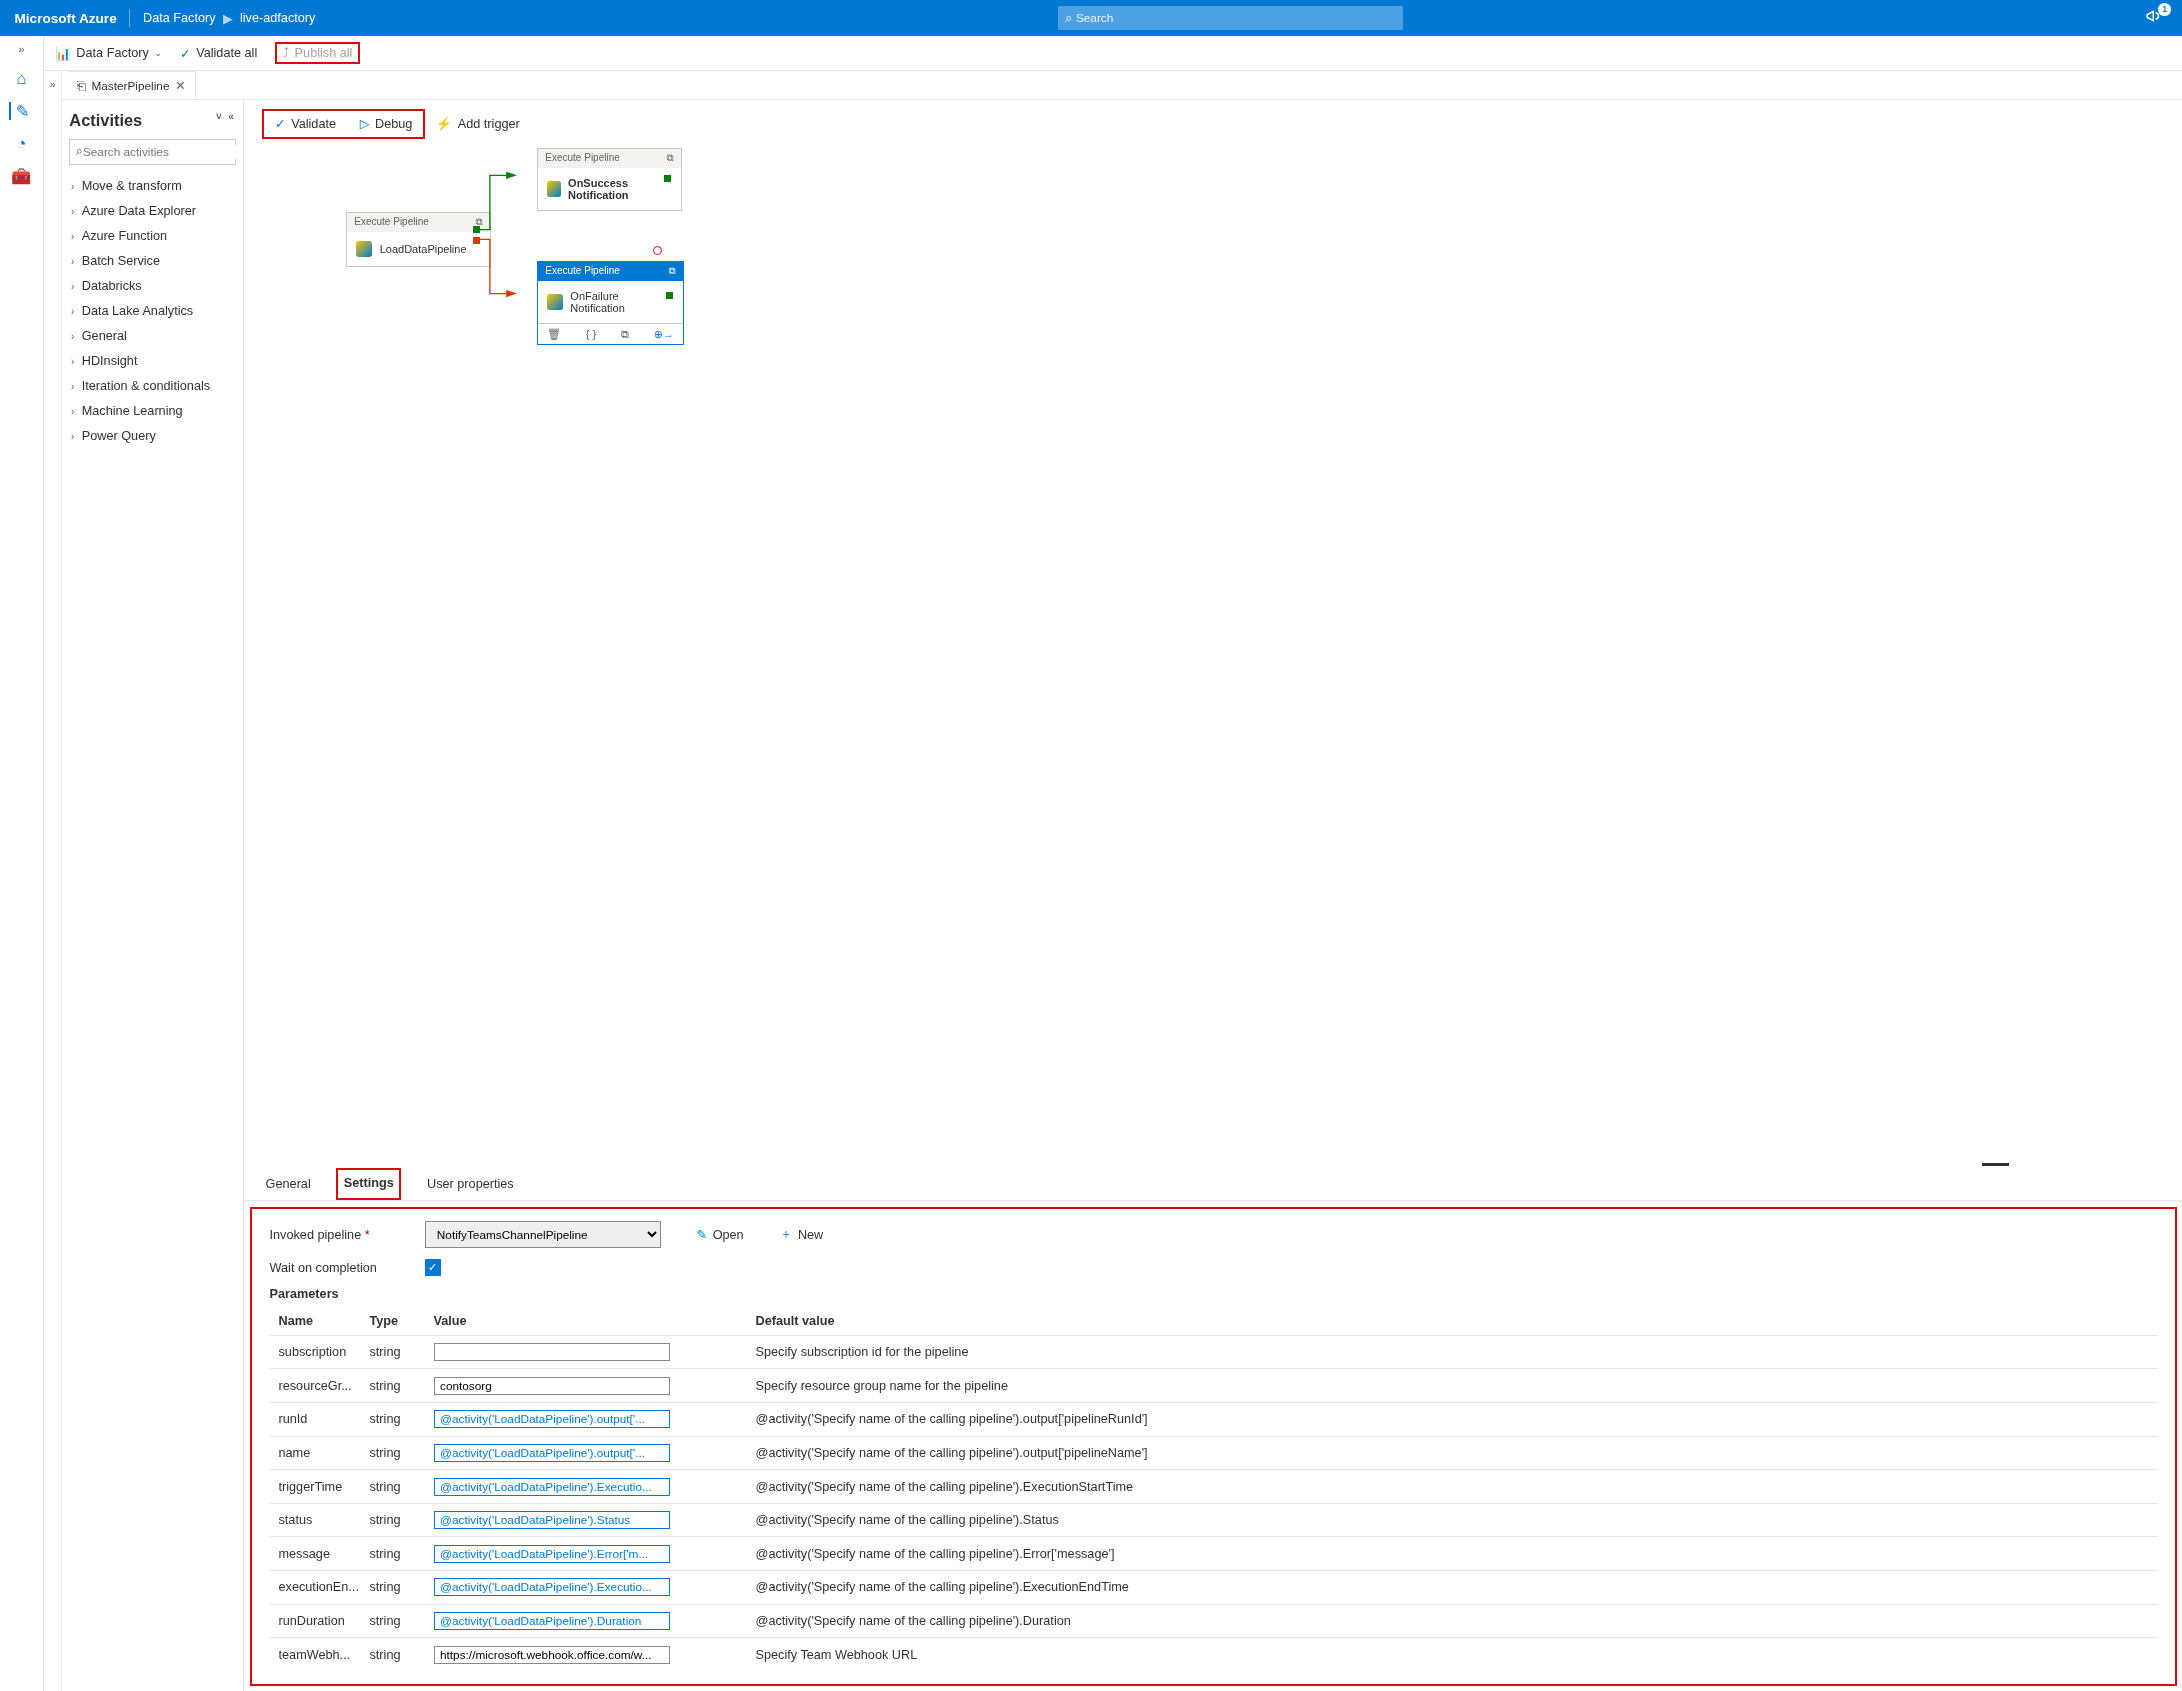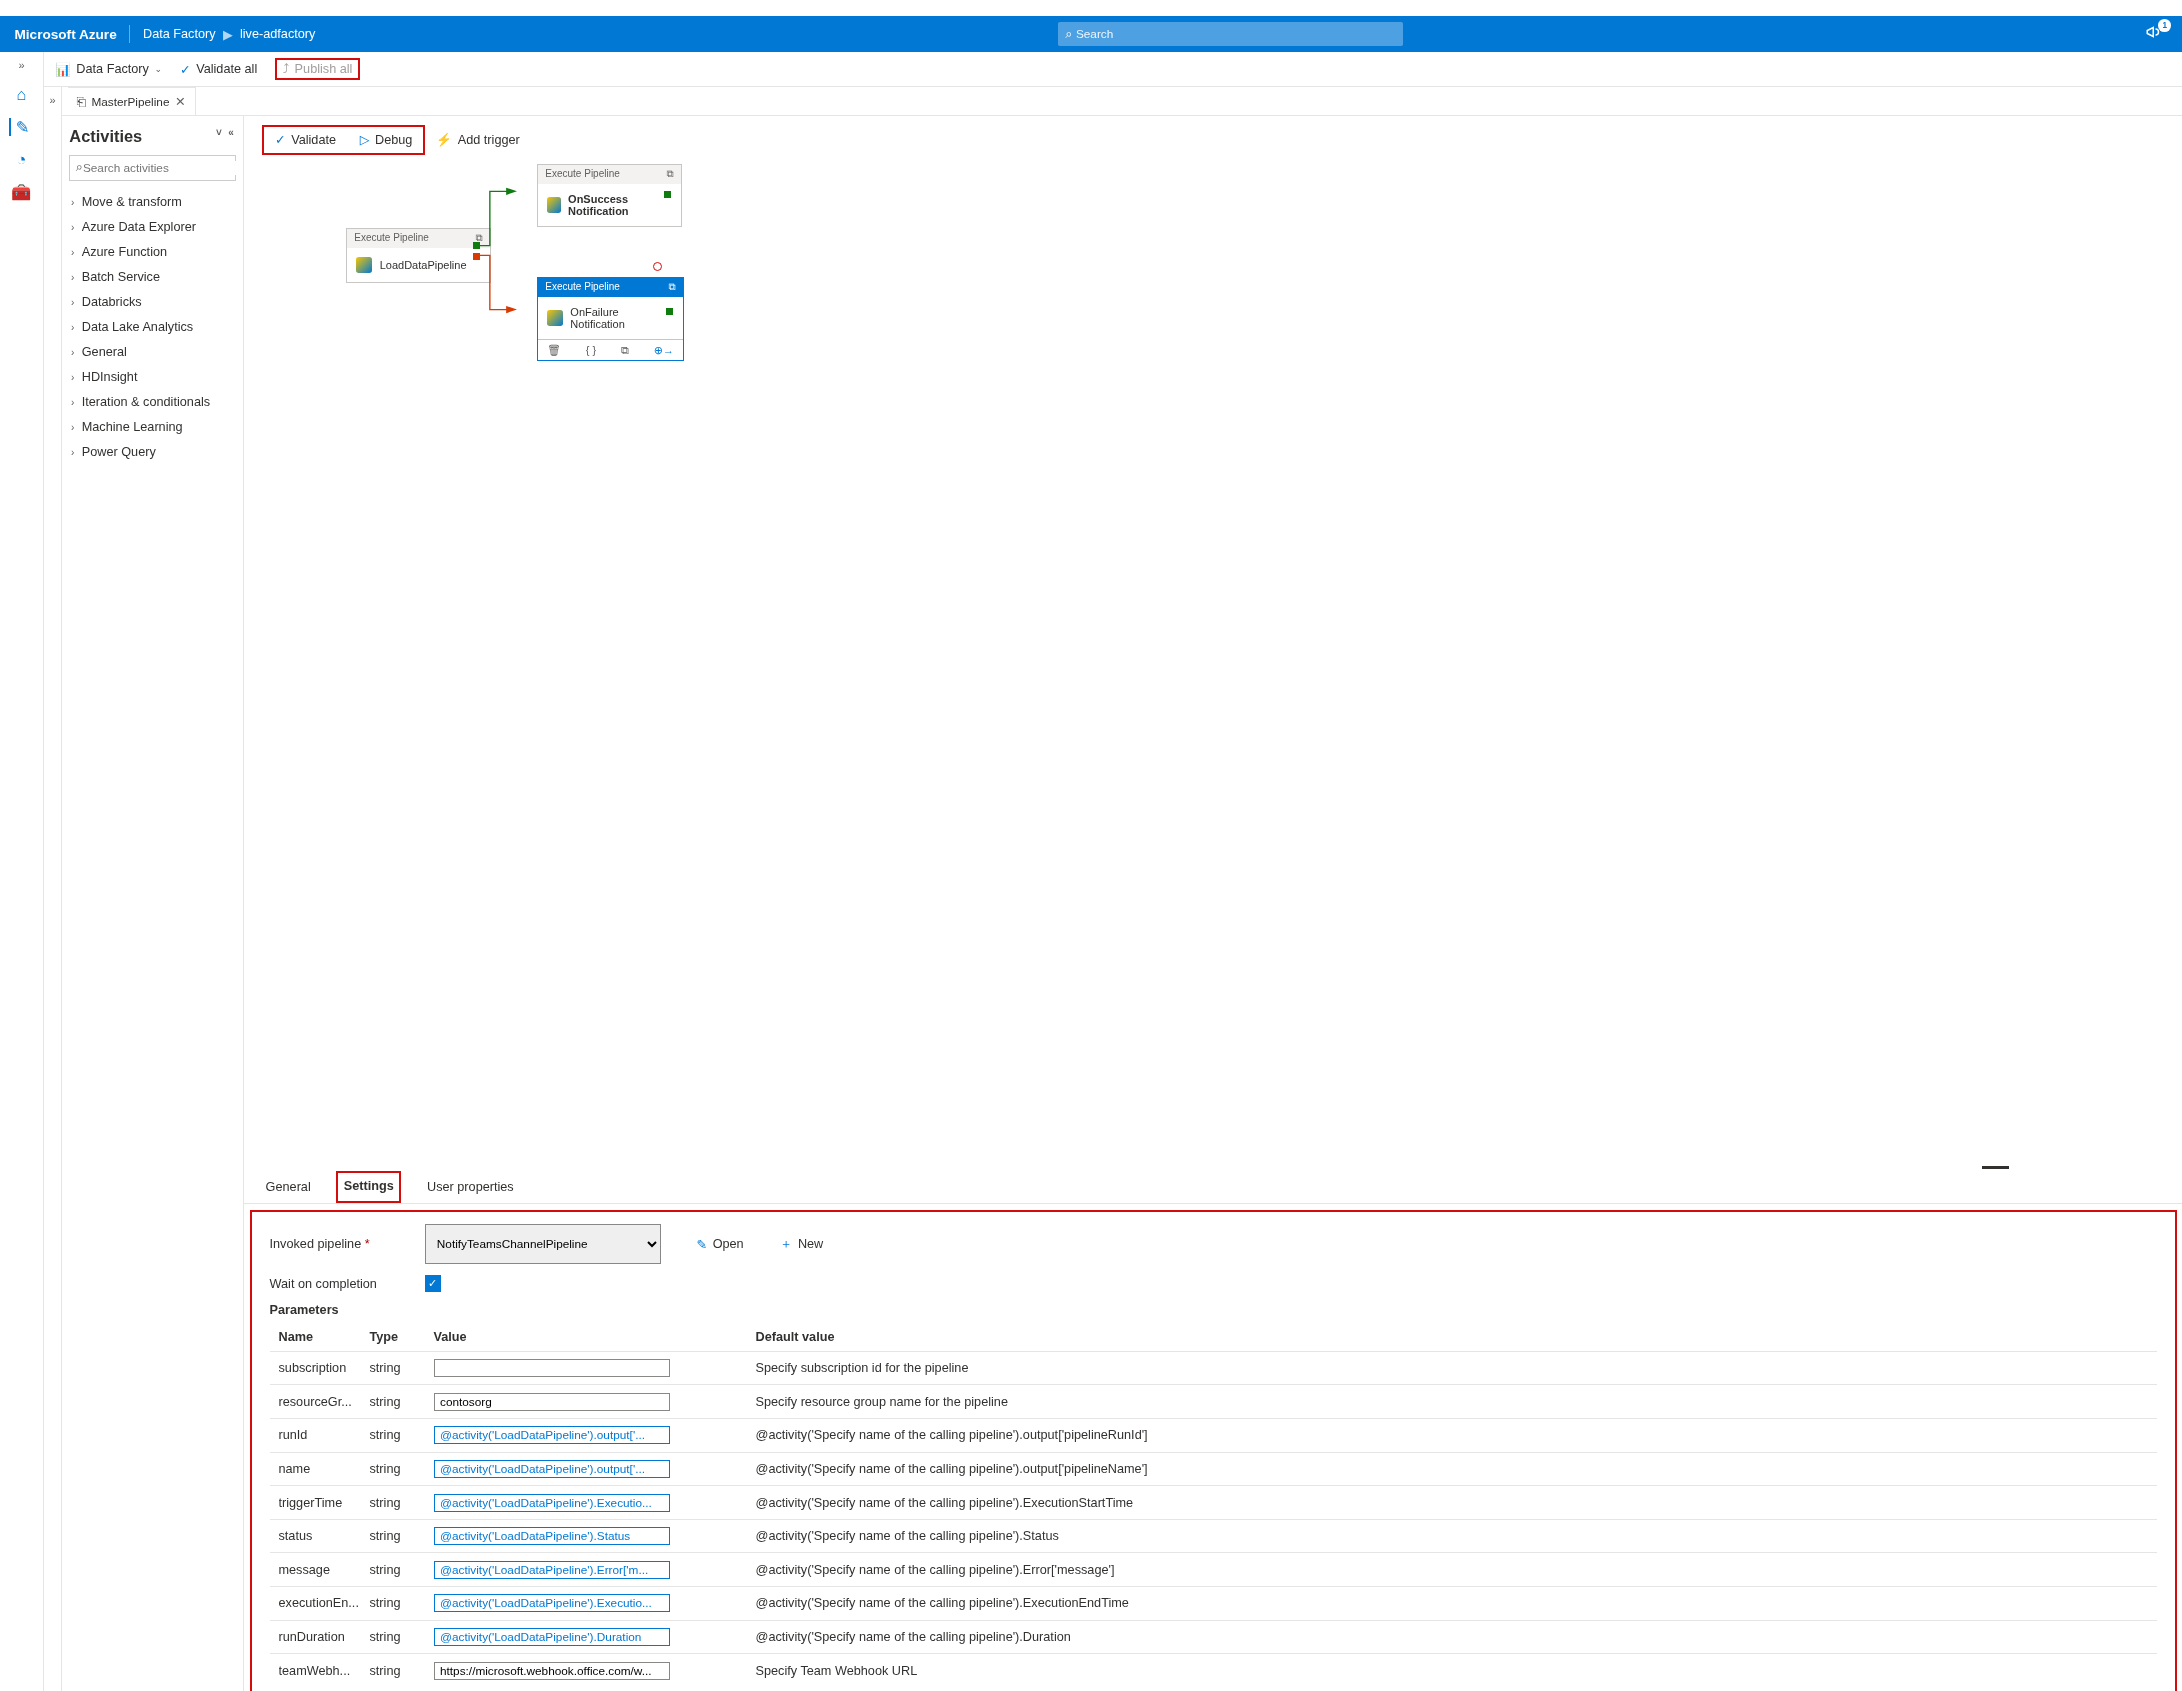--- a/index.html
+++ b/index.html
@@ -1,17 +1,17 @@
 <!DOCTYPE html>
 <html style="font-size:14.5px"><head>
 <meta charset="utf-8">
 <style>
 * { box-sizing: border-box; margin: 0; padding: 0; font-family: 'Segoe UI', Tahoma, sans-serif; }
 body { background: #fff; font-size: 12.7px; color: #323130; }
-.topbar { background: #0078d4; color: #fff; height: 36px; display: flex; align-items: center; padding: 0 14.5px; margin-top: 16px; }
+.topbar { background: #0078d4; color: #fff; height: 36px; display: flex; align-items: center; padding: 0 14.5px; }
 .topbar .brand { font-weight: 600; font-size: 13.6px; }
 .topbar .divider { width: 0.9px; height: 18px; background: rgba(255,255,255,0.4); margin: 0 12.7px; }
 .topbar .bc-item { color: #fff; font-size: 12.7px; }
 .topbar .bc-sep { margin: 0 7.3px; color: rgba(255,255,255,0.7); }
 .topbar .search { margin-left: auto; width: 345px; height: 23.6px; background: rgba(255,255,255,0.3); border-radius: 1.8px; display: flex; align-items: center; padding: 0 7.3px; color: #fff; }
 .topbar .search input { background: transparent; border: none; outline: none; color: #fff; font-size: 11.8px; flex: 1; }
 .topbar .search input::placeholder { color: rgba(255,255,255,0.9); }
 .topbar .notif { margin-left: auto; width: 22px; height: 22px; position: relative; }
 .topbar .notif .badge { position: absolute; top: -3.6px; right: -3.6px; background: #fff; color: #0078d4; border-radius: 50%; width: 12.7px; height: 12.7px; font-size: 8.2px; display: flex; align-items: center; justify-content: center; font-weight: 600; }
 .shell { display: flex; height: calc(100vh - 36px); }
@@ -52,21 +52,21 @@
 .marker-green { position: absolute; width: 7.3px; height: 7.3px; background: #107c10; }
 .marker-orange { position: absolute; width: 7.3px; height: 7.3px; background: #d83b01; }
 .tabs { display: flex; border-bottom: 0.9px solid #e5e5e5; padding: 0 18px; gap: 22px; }
 .tabs .tab2 { padding: 9px 3.6px; font-size: 12.7px; cursor: pointer; }
 .tabs .tab2.active { font-weight: 600; }
 .tabs .tab2.redbox2 { border: 2.7px solid #d40c0c; padding: 5.5px 5.5px; }
 .settings { padding: 12.7px 18px; border: 2.7px solid #d40c0c; margin: 5.5px; }
 .settings .row { display: flex; align-items: center; margin-bottom: 11px; }
 .settings .lbl { width: 155px; font-size: 12.7px; }
 .settings .req { color: #a80000; }
-.settings select, .settings input[type=text] { height: 40px; border: 0.9px solid #8a8886; padding: 0 7.3px; font-size: 11.8px; }
+.settings select, .settings input[type=text] { height: 27px; border: 0.9px solid #8a8886; padding: 0 7.3px; font-size: 11.8px; }
 .settings .chk { width: 16.4px; height: 16.4px; background: #0078d4; display: inline-flex; align-items: center; justify-content: center; color: #fff; font-size: 11px; }
 .settings .open-new { margin-left: 36px; display: flex; gap: 36px; }
 .settings .open-new span { display: flex; align-items: center; gap: 5.5px; color: #323130; }
 .settings .open-new .ico { color: #0078d4; }
 .settings .sub-h { font-weight: 600; margin: 5.5px 0 5.5px 0; }
 .param-table { width: 100%; }
 .param-table .phead, .param-table .prow { display: flex; align-items: center; padding: 7.3px 9px; border-top: 0.9px solid #e5e5e5; }
 .param-table .phead { font-weight: 600; border-top: none;}
 .param-table .c1 { width: 91px; overflow: hidden; text-overflow: ellipsis; white-space: nowrap; }
 .param-table .c2 { width: 64px; }

